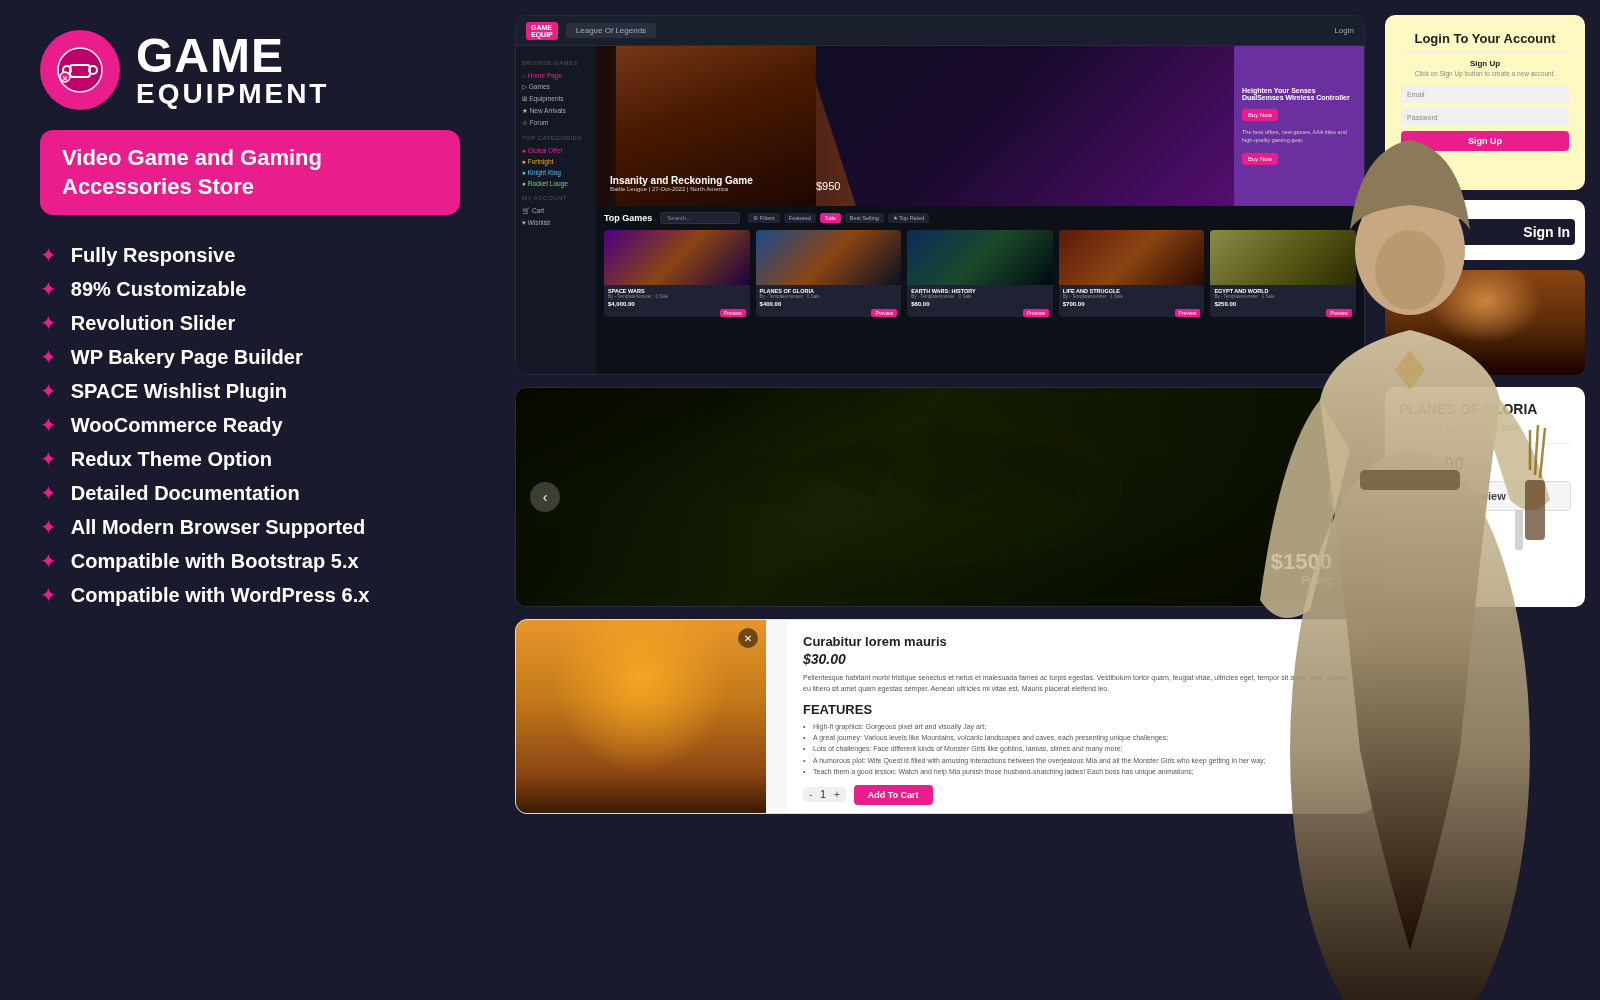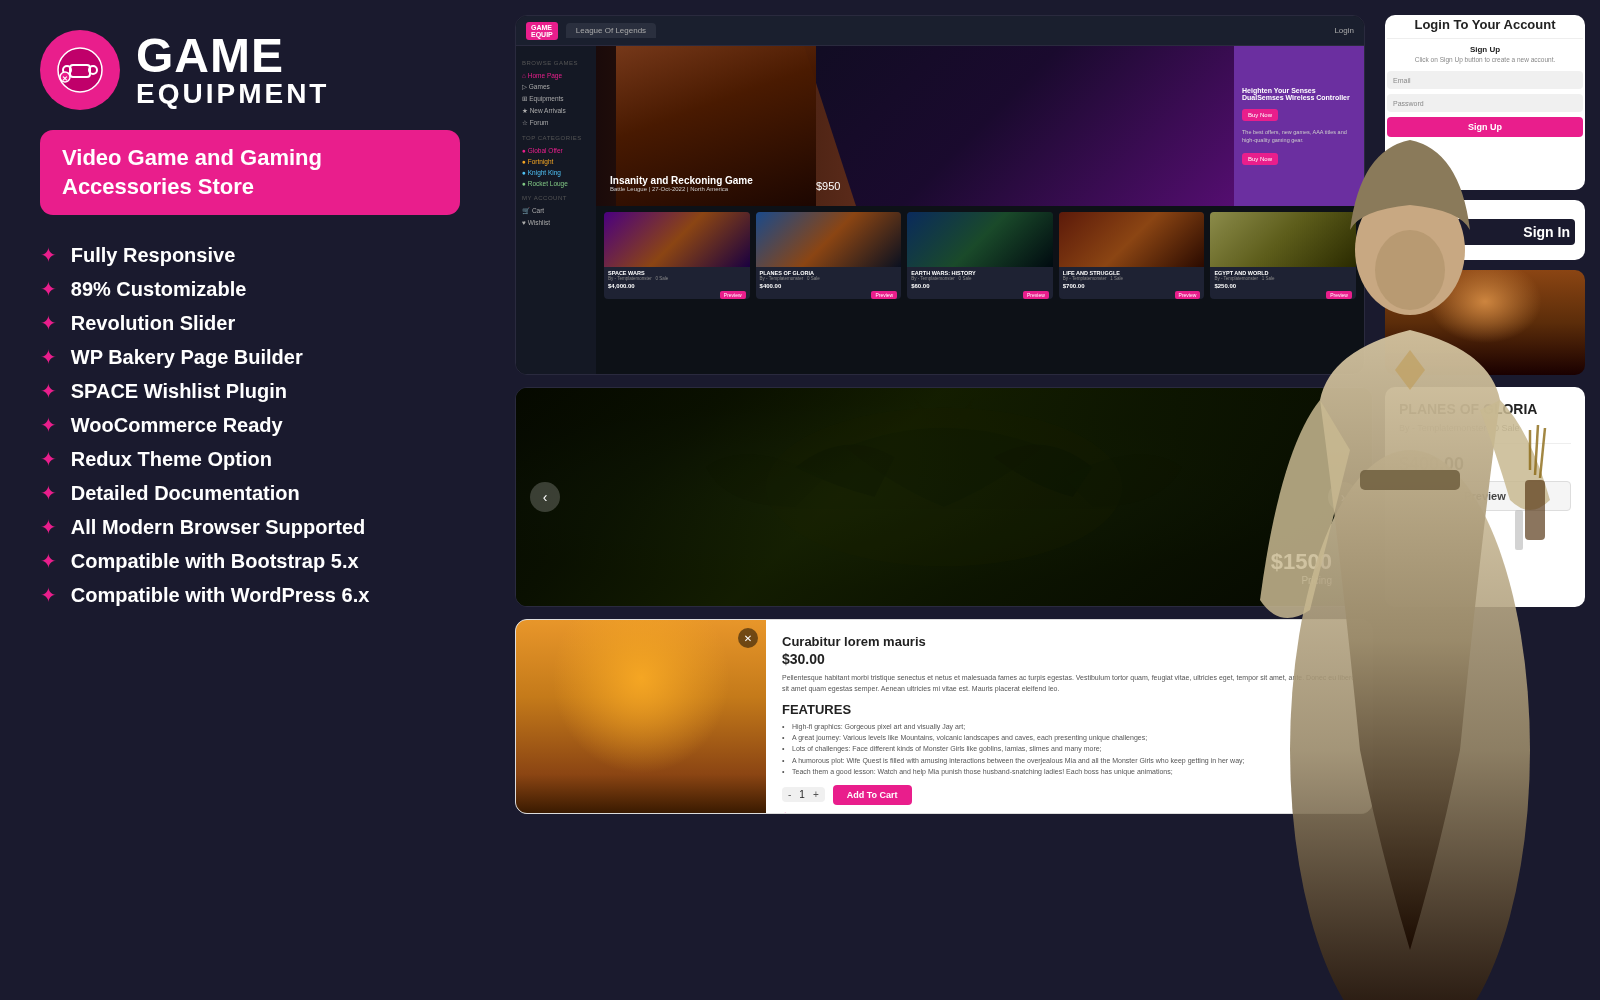--- a/index.html
+++ b/index.html
@@ -623,34 +623,36 @@
       align-items: center;
       justify-content: center;
       font-size: 10px;
     }
 
     .product-detail-right {
       flex: 1;
       padding: 14px 16px;
       background: white;
       overflow-y: auto;
+      margin-left: 21px;
     }
 
     .product-detail-title {
       font-size: 13px;
       font-weight: 700;
       color: #222;
       margin-bottom: 2px;
     }
 
     .product-detail-price {
       font-size: 14px;
       font-weight: 700;
       color: #222;
       margin-bottom: 6px;
+      font-style: italic;
     }
 
     .product-detail-desc {
       font-size: 7px;
       color: #555;
       line-height: 1.5;
       margin-bottom: 8px;
     }
 
     .product-features-title {
@@ -841,20 +843,31 @@
             <div class="hero-price">$950</div>
             <div class="hero-side-panel">
               <div class="hero-promo-title">Heighten Your Senses DualSemses Wireless Controller</div>
               <div class="buy-now-btn">Buy Now</div>
               <div class="hero-desc">The best offers, new games, AAA titles and high-quality gaming gear.</div>
               <div class="buy-now-btn">Buy Now</div>
             </div>
           </div>
 
           <div class="games-section">
+            <div class="games-header">
+              <span class="games-title">Top Games</span>
+              <div class="search-bar-small">Search...</div>
+              <div class="filter-tabs">
+                <div class="filter-tab">⚙ Filters</div>
+                <div class="filter-tab">Featured</div>
+                <div class="filter-tab active-tab">Sale</div>
+                <div class="filter-tab">Best Selling</div>
+                <div class="filter-tab">★ Top Rated</div>
+              </div>
+            </div>
             <div class="games-grid">
               <div class="game-card-small">
                 <div class="game-card-img card-img-1"></div>
                 <div class="game-card-info">
                   <div class="game-card-name">SPACE WARS</div>
                   <div class="game-card-by">By - Templatemonster &nbsp; 0 Sale</div>
                   <div class="game-card-price">$4,000.00</div>
                   <div class="game-card-preview">Preview</div>
                 </div>
               </div>
@@ -895,21 +908,21 @@
                 </div>
               </div>
             </div>
           </div>
         </div>
       </div>
     </div>
 
     <div class="login-panel">
 
-      <div style="background:#ffffff; border-radius:10px; padding:2px; height:175px;">
+      <div style="background:#fef9c3; border-radius:10px; padding:16px; height:175px;">
         <div style="font-size:13px; font-weight:700; color:#222; text-align:center; margin-bottom:3px;">Login To Your Account</div>
         <div style="height:1px; background:#eee; margin: 6px 0;"></div>
         <div style="font-size:8px; font-weight:700; color:#222; text-align:center; margin-bottom:2px;">Sign Up</div>
         <div style="font-size:6.5px; color:#888; text-align:center; margin-bottom:8px;">Click on Sign Up button to create a new account.</div>
         <div class="login-input">Email</div>
         <div class="login-input">Password</div>
         <div class="login-sign-up-btn">Sign Up</div>
       </div>
 
       <div style="background:#fff; border-radius:10px; padding:10px; height:60px; display:flex; flex-direction:column; justify-content:center;">

